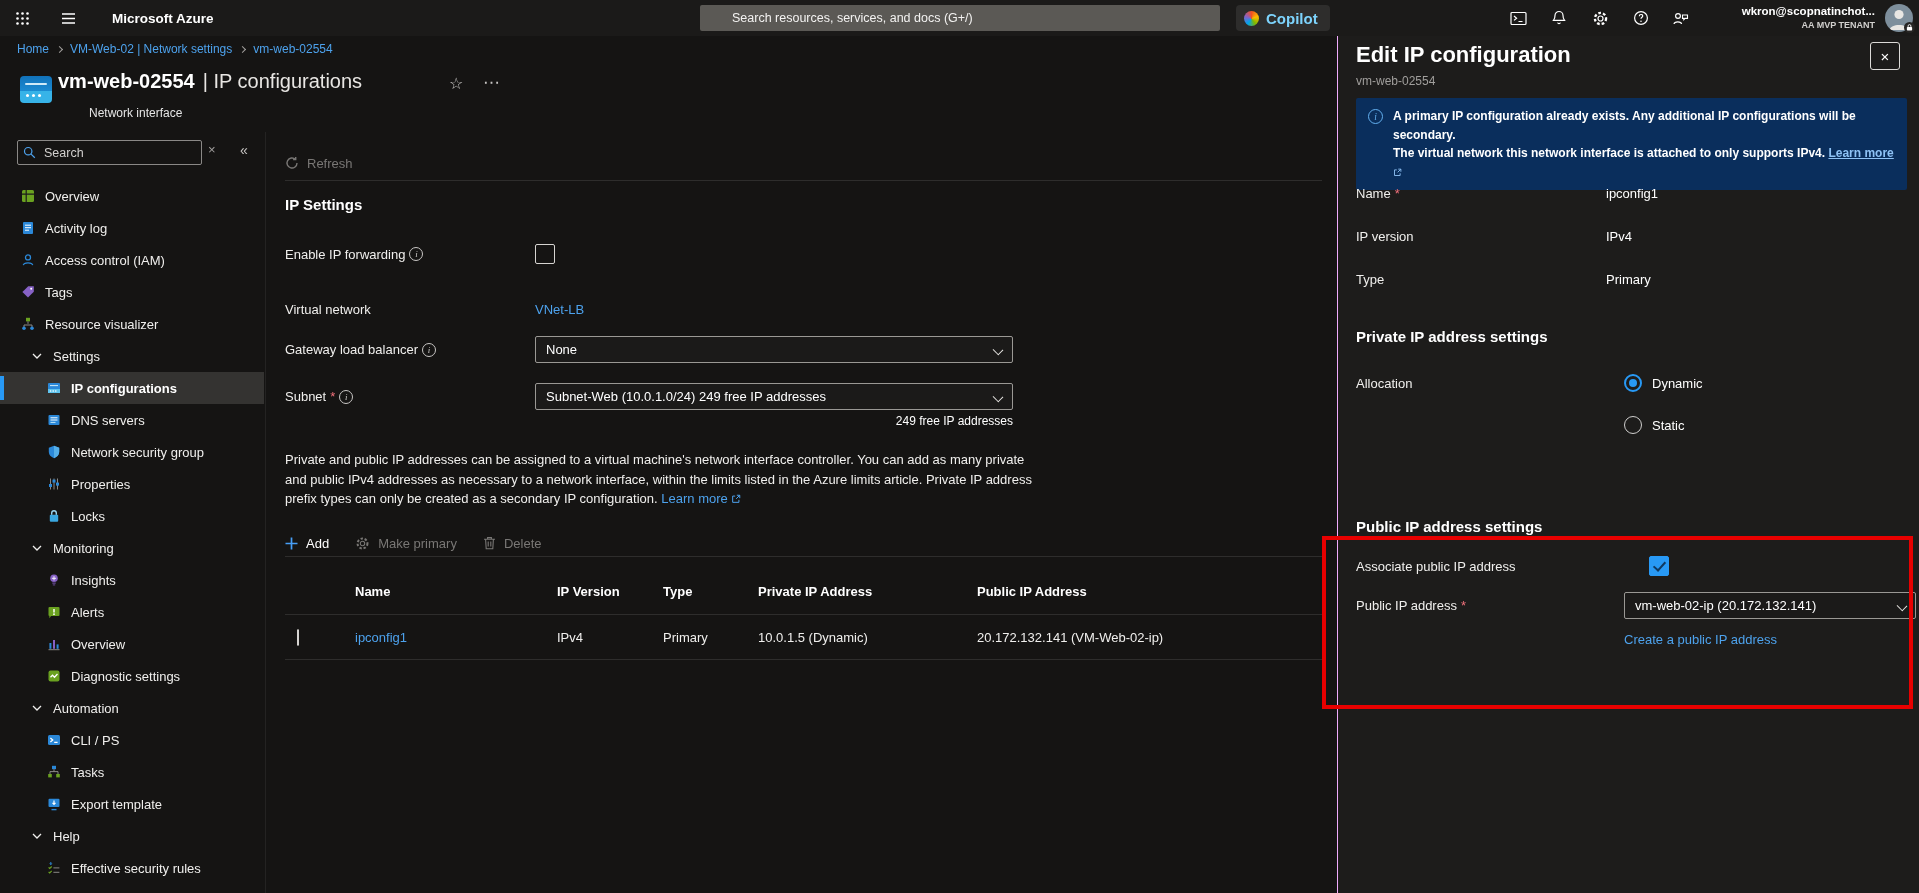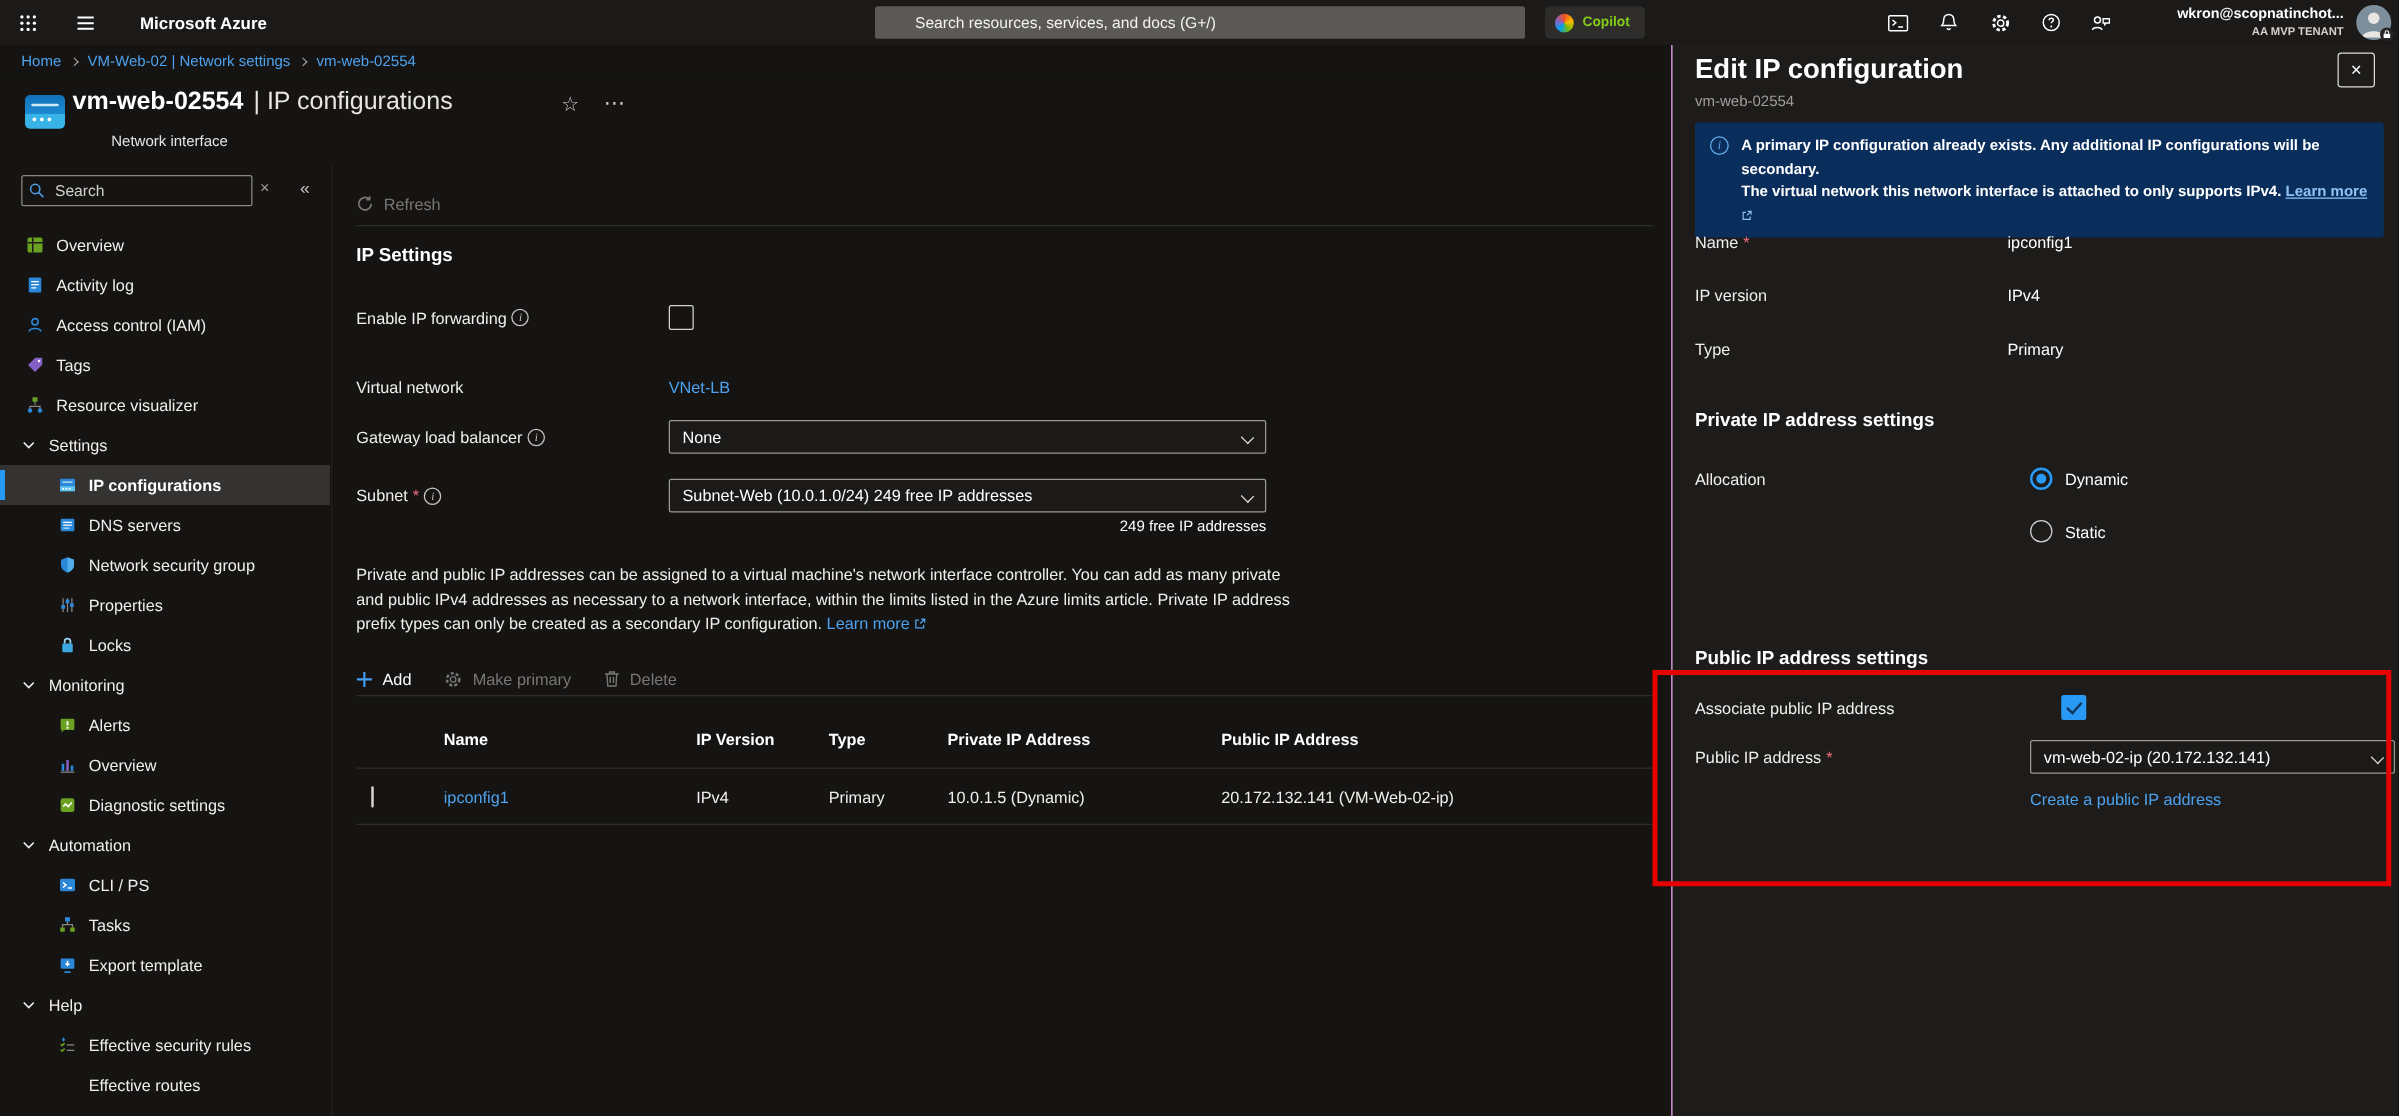--- a/index.html
+++ b/index.html
@@ -8,21 +8,21 @@
 
   
   .topbar{position:absolute;top:0;left:0;width:1919px;height:36px;background:#1b1a19;z-index:30;}
   .tb-icon{position:absolute;top:0;height:36px;display:flex;align-items:center;justify-content:center;width:40px;cursor:pointer;}
   .brand{position:absolute;left:112px;top:0;height:36px;display:flex;align-items:center;font-size:13.5px;font-weight:700;color:#fff;}
   .tb-search{position:absolute;left:700px;top:5px;width:520px;height:26px;background:#5b5955;border:none;border-radius:2px;color:#f3f2f1;font-size:12.5px;padding:0 10px 0 32px;outline:none;}
   .tb-search::placeholder{color:#f3f2f1;opacity:1;}
   .tb-search-icon{position:absolute;left:710px;top:10px;pointer-events:none;}
   .copilot{position:absolute;left:1236px;top:5px;height:26px;padding:0 12px 0 8px;background:#2e2d2c;border-radius:4px;display:flex;align-items:center;gap:7px;cursor:pointer;}
   .copilot-glyph{width:15px;height:15px;border-radius:50%;background:conic-gradient(#f25022,#ffb900,#7fba00,#00a4ef,#8661c5,#f25022);}
-  .copilot-label{font-size:11px;font-weight:700;color:#84cc16;}
+  .copilot-label{font-size:15px;font-weight:700;color:#7dd3fc;}
   .userblock{position:absolute;right:44px;top:4px;text-align:right;line-height:14px;cursor:pointer;}
   .user-email{font-size:11.5px;font-weight:700;color:#fff;}
   .user-tenant{font-size:9px;font-weight:700;color:#d2d0ce;}
   .avatar{position:absolute;right:6px;top:4px;width:28px;height:28px;border-radius:50%;background:#7e8f9c;overflow:hidden;cursor:pointer;}
   .avatar-badge{position:absolute;right:4px;top:22px;width:11px;height:11px;border-radius:50%;background:#262524;display:flex;align-items:center;justify-content:center;z-index:31;}
 
   
   .breadcrumb{position:absolute;top:36px;left:0;width:1337px;height:26px;display:flex;align-items:center;padding-left:17px;gap:8px;background:#151413;}
   .crumb{font-size:12px;color:#4da2ed;cursor:pointer;}
   .crumb-sep{width:5px;height:5px;border-right:1.4px solid #a19f9d;border-bottom:1.4px solid #a19f9d;transform:rotate(-45deg);margin-top:1px;}
@@ -43,21 +43,21 @@
   
   .sidebar{position:absolute;top:132px;left:0;width:266px;bottom:0;background:#151413;border-right:1px solid #242322;}
   .sb-search{position:absolute;left:17px;top:8px;width:185px;height:25px;background:transparent;border:1px solid #8a8886;border-radius:2px;color:#f3f2f1;font-size:12.5px;padding:0 8px 0 26px;outline:none;}
   .sb-search::placeholder{color:#d2d0ce;opacity:1;}
   .sb-search-icon{position:absolute;left:23px;top:14px;pointer-events:none;}
   .sb-clear{position:absolute;left:208px;top:10px;font-size:13px;color:#a19f9d;cursor:pointer;}
   .sb-collapse{position:absolute;left:240px;top:10px;font-size:14px;color:#c8c6c4;cursor:pointer;}
   .navlist{position:absolute;top:48px;left:0;right:1px;}
   .nav-item{height:32px;display:flex;align-items:center;gap:10px;cursor:pointer;position:relative;color:#f0efed;font-size:13px;}
   .nav-item.top{padding-left:20px;}
-  .nav-item.group{padding-left:18px;}
+  .nav-item.group{padding-left:32px;}
   .nav-item.sub{padding-left:46px;}
   .nav-item.selected{background:#343331;align-items:center;}
   .nav-item.selected::before{content:"";position:absolute;left:0;top:4px;bottom:4px;width:4px;background:#2899f5;}
   .nav-item.selected .nlabel{font-weight:700;color:#fff;}
   .nicon{width:15px;height:15px;display:inline-flex;align-items:center;justify-content:center;flex:none;}
   .chev{width:10px;height:10px;display:inline-flex;align-items:center;margin-right:1px;flex:none;}
 
   
   .main{position:absolute;top:132px;left:266px;width:1071px;bottom:0;background:#151413;}
   .cmdbar{position:absolute;left:19px;right:15px;top:14px;height:35px;border-bottom:1px solid #2e2d2c;display:flex;align-items:center;gap:6px;color:#797775;font-size:13px;}
@@ -346,20 +346,31 @@
         <span class="chev">
             <svg width="10" height="7" viewBox="0 0 10 7">
               <path d="M1 1l4 4 4-4" fill="none" stroke="#f0efed" stroke-width="1.3"></path>
             </svg>
           </span>
         <span class="nlabel">Monitoring</span>
       </div>
       <div class="nav-item sub">
         <span class="nicon">
             <svg width="14" height="14" viewBox="0 0 14 14">
+              <circle cx="7" cy="5.3" r="3.8" fill="#8661c5"></circle>
+              <path d="M7 3.2v4.2M4.9 5.3h4.2" stroke="#fff" stroke-width=".9"></path>
+              <rect x="5.3" y="9.4" width="3.4" height="1.5" fill="#5a4080"></rect>
+              <rect x="5.8" y="11.3" width="2.4" height="1.2" fill="#5a4080"></rect>
+            </svg>
+          </span>
+        <span class="nlabel">Insights</span>
+      </div>
+      <div class="nav-item sub">
+        <span class="nicon">
+            <svg width="14" height="14" viewBox="0 0 14 14">
               <rect x="1.5" y="2" width="11" height="9" rx="1" fill="#6aa120"></rect>
               <path d="M4 11l-1.6 2.2V11z" fill="#6aa120"></path>
               <path d="M7 4v3.4" stroke="#fff" stroke-width="1.5"></path>
               <circle cx="7" cy="9.2" r=".9" fill="#fff"></circle>
             </svg>
           </span>
         <span class="nlabel">Alerts</span>
       </div>
       <div class="nav-item sub">
         <span class="nicon">

